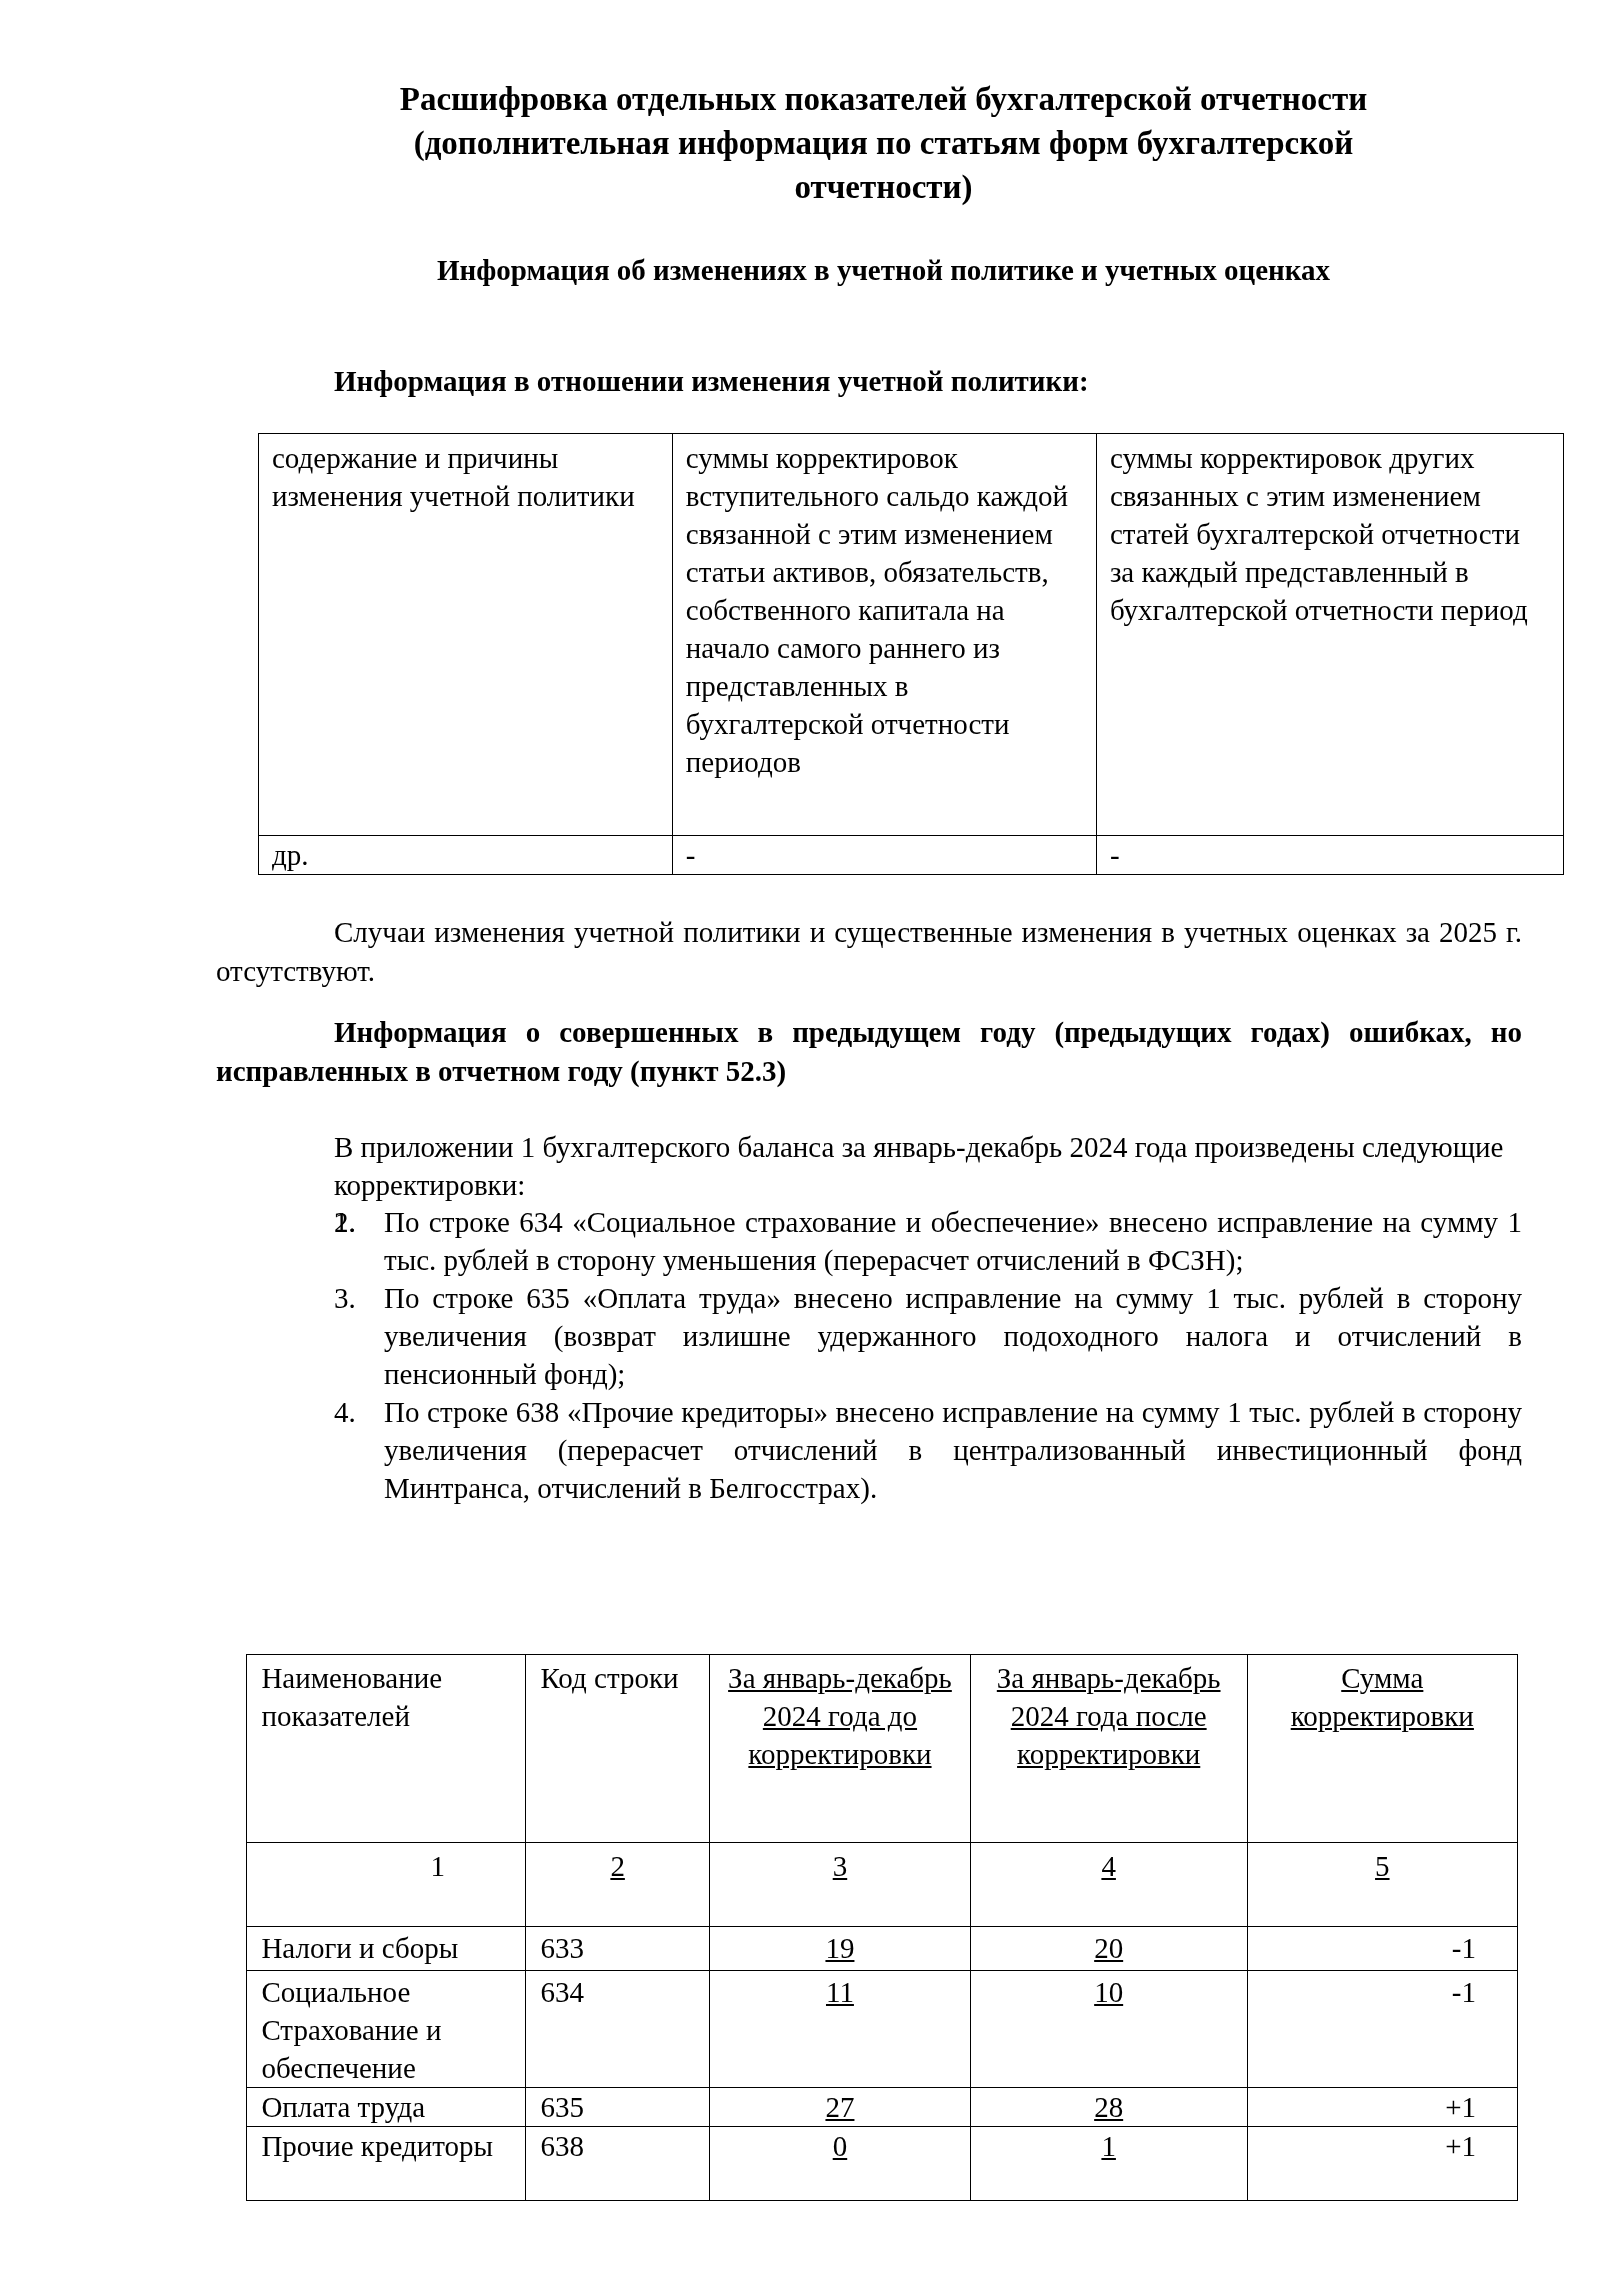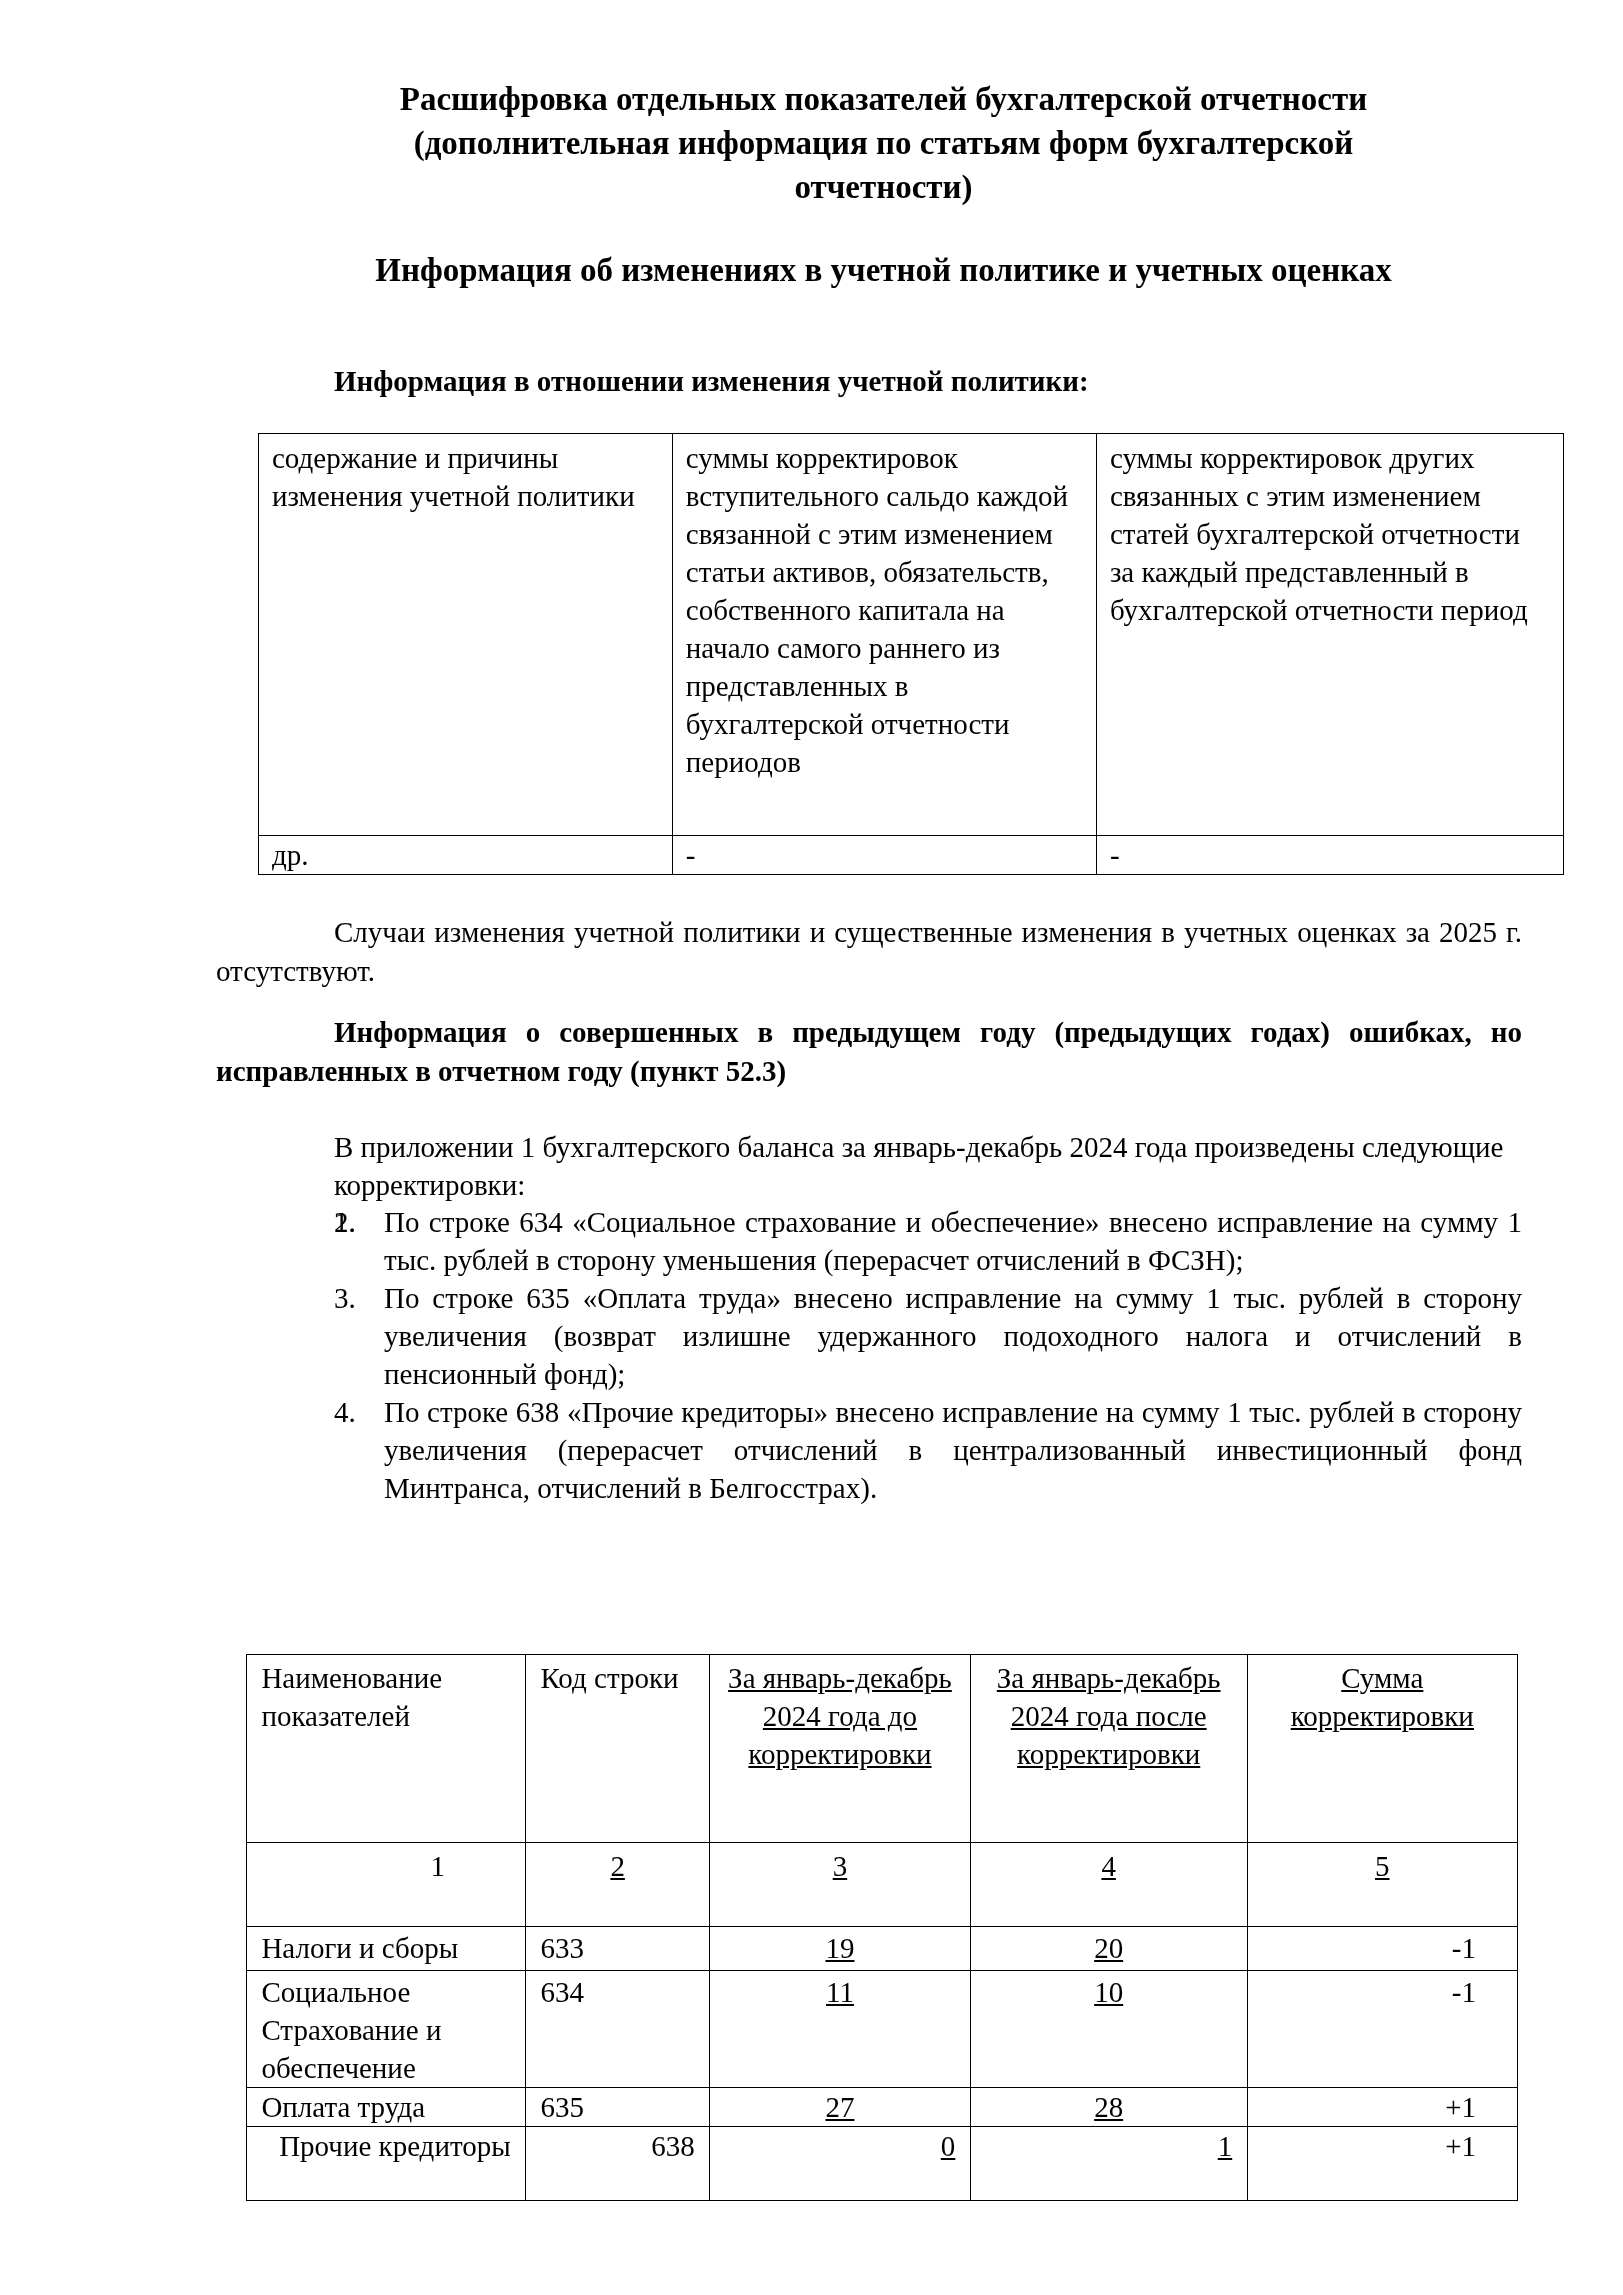--- a/index.html
+++ b/index.html
@@ -4,21 +4,21 @@
 <style>
   html, body { margin: 0; padding: 0; background: #ffffff; }
   body {
     width: 1624px; height: 2295px; position: relative; overflow: hidden;
     font-family: "Liberation Serif", "DejaVu Serif", serif; color: #000;
     font-size: 29px; line-height: 37px;
   }
   .abs { position: absolute; }
   .center { text-align: center; text-decoration: underline; }
   .title { left: 262px; width: 1243px; top: 77px; font-size: 33px; line-height: 44px; font-weight: bold; text-align: center; }
-  .sub { left: 262px; width: 1243px; top: 251px; font-size: 33px; line-height: 38px; font-weight: bold; text-align: center; }
+  .sub { left: 262px; width: 1243px; top: 251px; font-size: 29px; line-height: 38px; font-weight: bold; text-align: center; }
   .h3 { left: 334px; top: 363px; font-size: 29px; font-weight: bold; }
   table { border-collapse: collapse; position: absolute; }
   td { border: 1.3px solid #000; vertical-align: top; padding: 0 13px; font-size: 29px; line-height: 38px; }
   .t1 { left: 216px; top: 433px; width: 1306px; margin-left: 42px; }
   .t1 td.c1 { width: 377px; }
   .t1 td.c2 { width: 387px; }
   .t1 td.c3 { width: 429px; }
   .t1 tr.hdr td { height: 396px; padding-top: 5.2px; }
   .t1 tr.r td { height: 36px; }
   .p1 { left: 216px; width: 1306px; top: 913px; text-align: justify; text-indent: 118px; line-height: 39px; }
@@ -32,21 +32,21 @@
   .t2 td.w1 { width: 226px; }
   .t2 td.w2 { width: 139px; }
   .t2 td.w3 { width: 209px; }
   .t2 td.w4 { width: 224px; }
   .t2 td.w5 { width: 218px; }
   .t2 tr.hdr td { height: 183px; padding-top: 4px; }
   .t2 tr.idx td { height: 79px; padding-top: 3.9px; }
   .t2 tr.row1 td { height: 41px; padding-top: 2.6px; }
   .t2 tr.row2 td { height: 111px; padding-top: 1.3px; }
   .t2 tr.row3 td { height: 34px; padding-top: 0; }
-  .t2 tr.row4 td { height: 73px; padding-top: 0; text-align: right; }
+  .t2 tr.row4 td { height: 73px; padding-top: 0; }
   .right-pad { text-align: right; padding-right: 41px !important; }
   .idx1 { text-align: right; padding-right: 80px !important; }
 </style>
 </head>
 <body>
 
 <div class="abs title">
   <div>Расшифровка отдельных показателей бухгалтерской отчетности</div>
   <div>(дополнительная информация по статьям форм бухгалтерской</div>
   <div>отчетности)</div>

